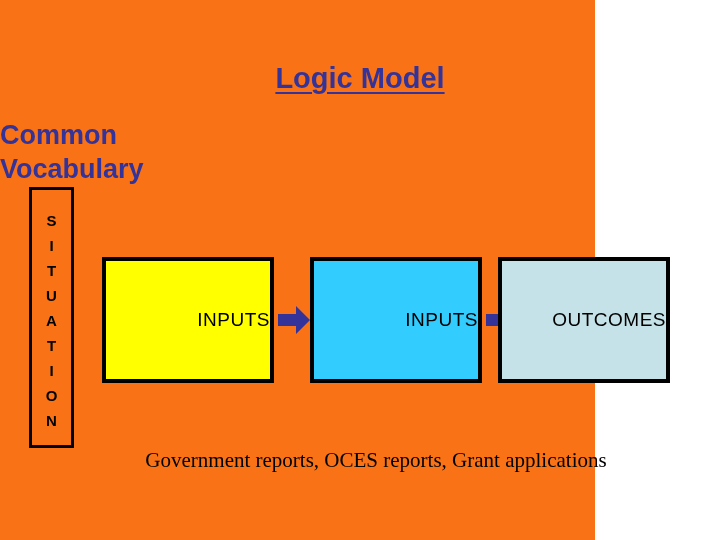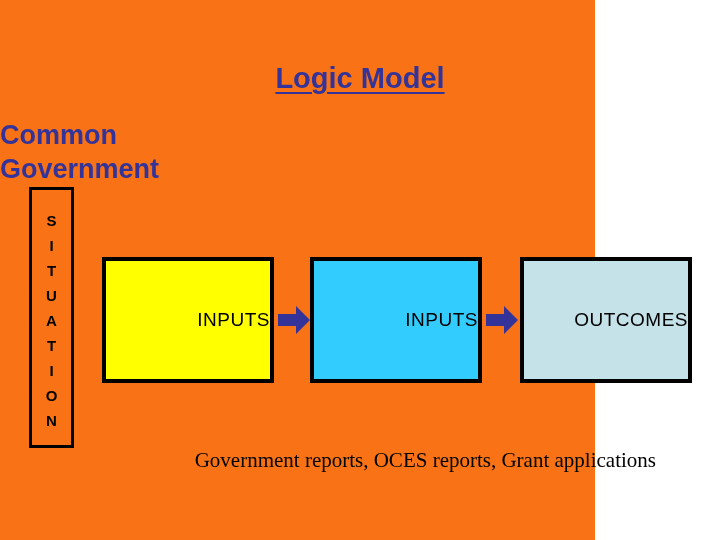--- a/index.html
+++ b/index.html
@@ -107,21 +107,21 @@
     left: 102px;
     width: 172px;
     background: #ffff00;
   }
   #box-outputs {
     left: 310px;
     width: 172px;
     background: #33ccff;
   }
   #box-outcomes {
-    left: 520px;
+    left: 498px;
     width: 172px;
     background: #c5e2e8;
   }
 
   
   .flow-arrow {
     position: absolute;
     top: 303px;
     width: 34px;
     height: 34px;
@@ -132,36 +132,36 @@
   
   #caption {
     position: absolute;
     left: 96px;
     top: 448px;
     width: 560px;
     font-family: "Liberation Serif", serif;
     font-size: 21px;
     font-weight: normal;
     color: #000000;
-    text-align: right;
+    text-align: center;
     white-space: nowrap;
   }
 </style>
 </head>
 <body>
 
 <div id="slide">
 
   <div id="title">
     <span class="u">Logic Model</span>
   </div>
 
   <div id="subtitle">
     <span class="line">Common</span>
-    <span class="line">Government</span>
+    <span class="line">Vocabulary</span>
   </div>
 
   <div id="situation-box">
     <span class="vletter">S</span>
     <span class="vletter">I</span>
     <span class="vletter">T</span>
     <span class="vletter">U</span>
     <span class="vletter">A</span>
     <span class="vletter">T</span>
     <span class="vletter">I</span>

